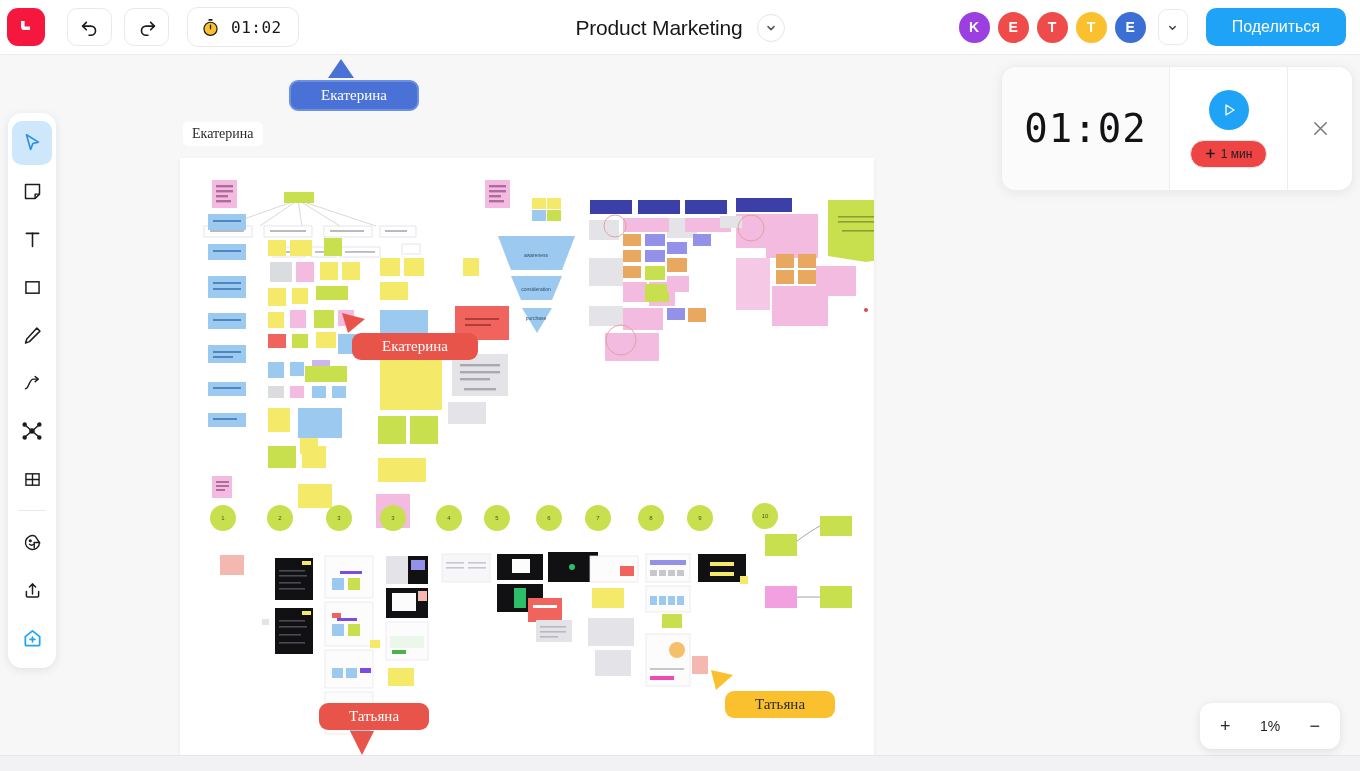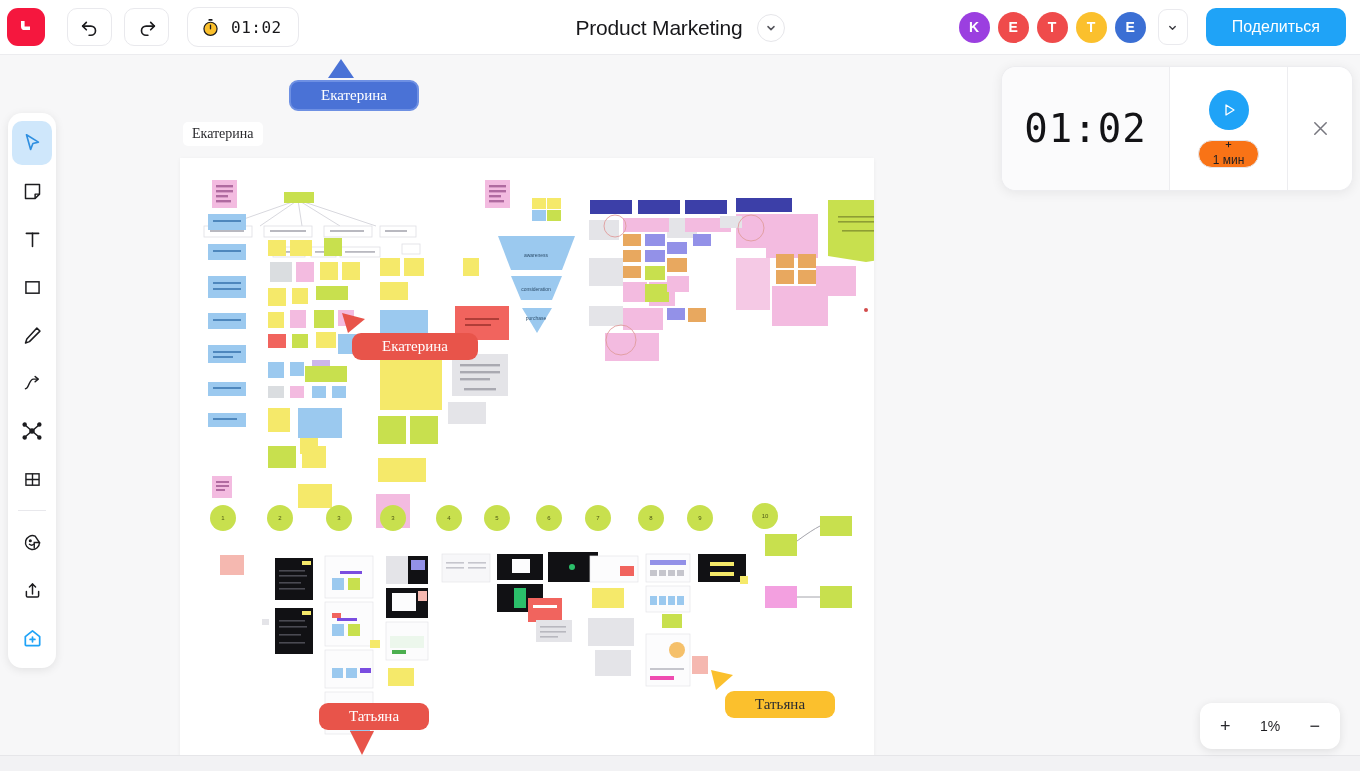--- a/index.html
+++ b/index.html
@@ -147,23 +147,23 @@
     justify-content: center; gap: 10px;
     border-right: 1px solid #ededf0;
   }
   #play-btn {
     width: 40px; height: 40px; border-radius: 50%;
     background: #1fa3f7; display: flex; align-items: center; justify-content: center;
     cursor: pointer;
   }
   #add-min-btn {
     height: 28px; padding: 0 14px; border-radius: 14px;
-    border: 1px solid #e6e6ea; background: #f97316;
+    border: 1px solid #e6e6ea; background: #ef4444;
     display: flex; align-items: center; gap: 5px;
-    font-size: 12px; color: #1e1e22; cursor: pointer; flex-direction: column;
+    font-size: 12px; color: #1e1e22; cursor: pointer;
   }
   #timer-close {
     width: 64px; display: flex; align-items: center; justify-content: center;
     background: #fff; border-radius: 0 14px 14px 0; cursor: pointer;
   }
 
   
   #zoom-control {
     position: absolute; right: 20px; bottom: 22px;
     width: 140px; height: 46px;

